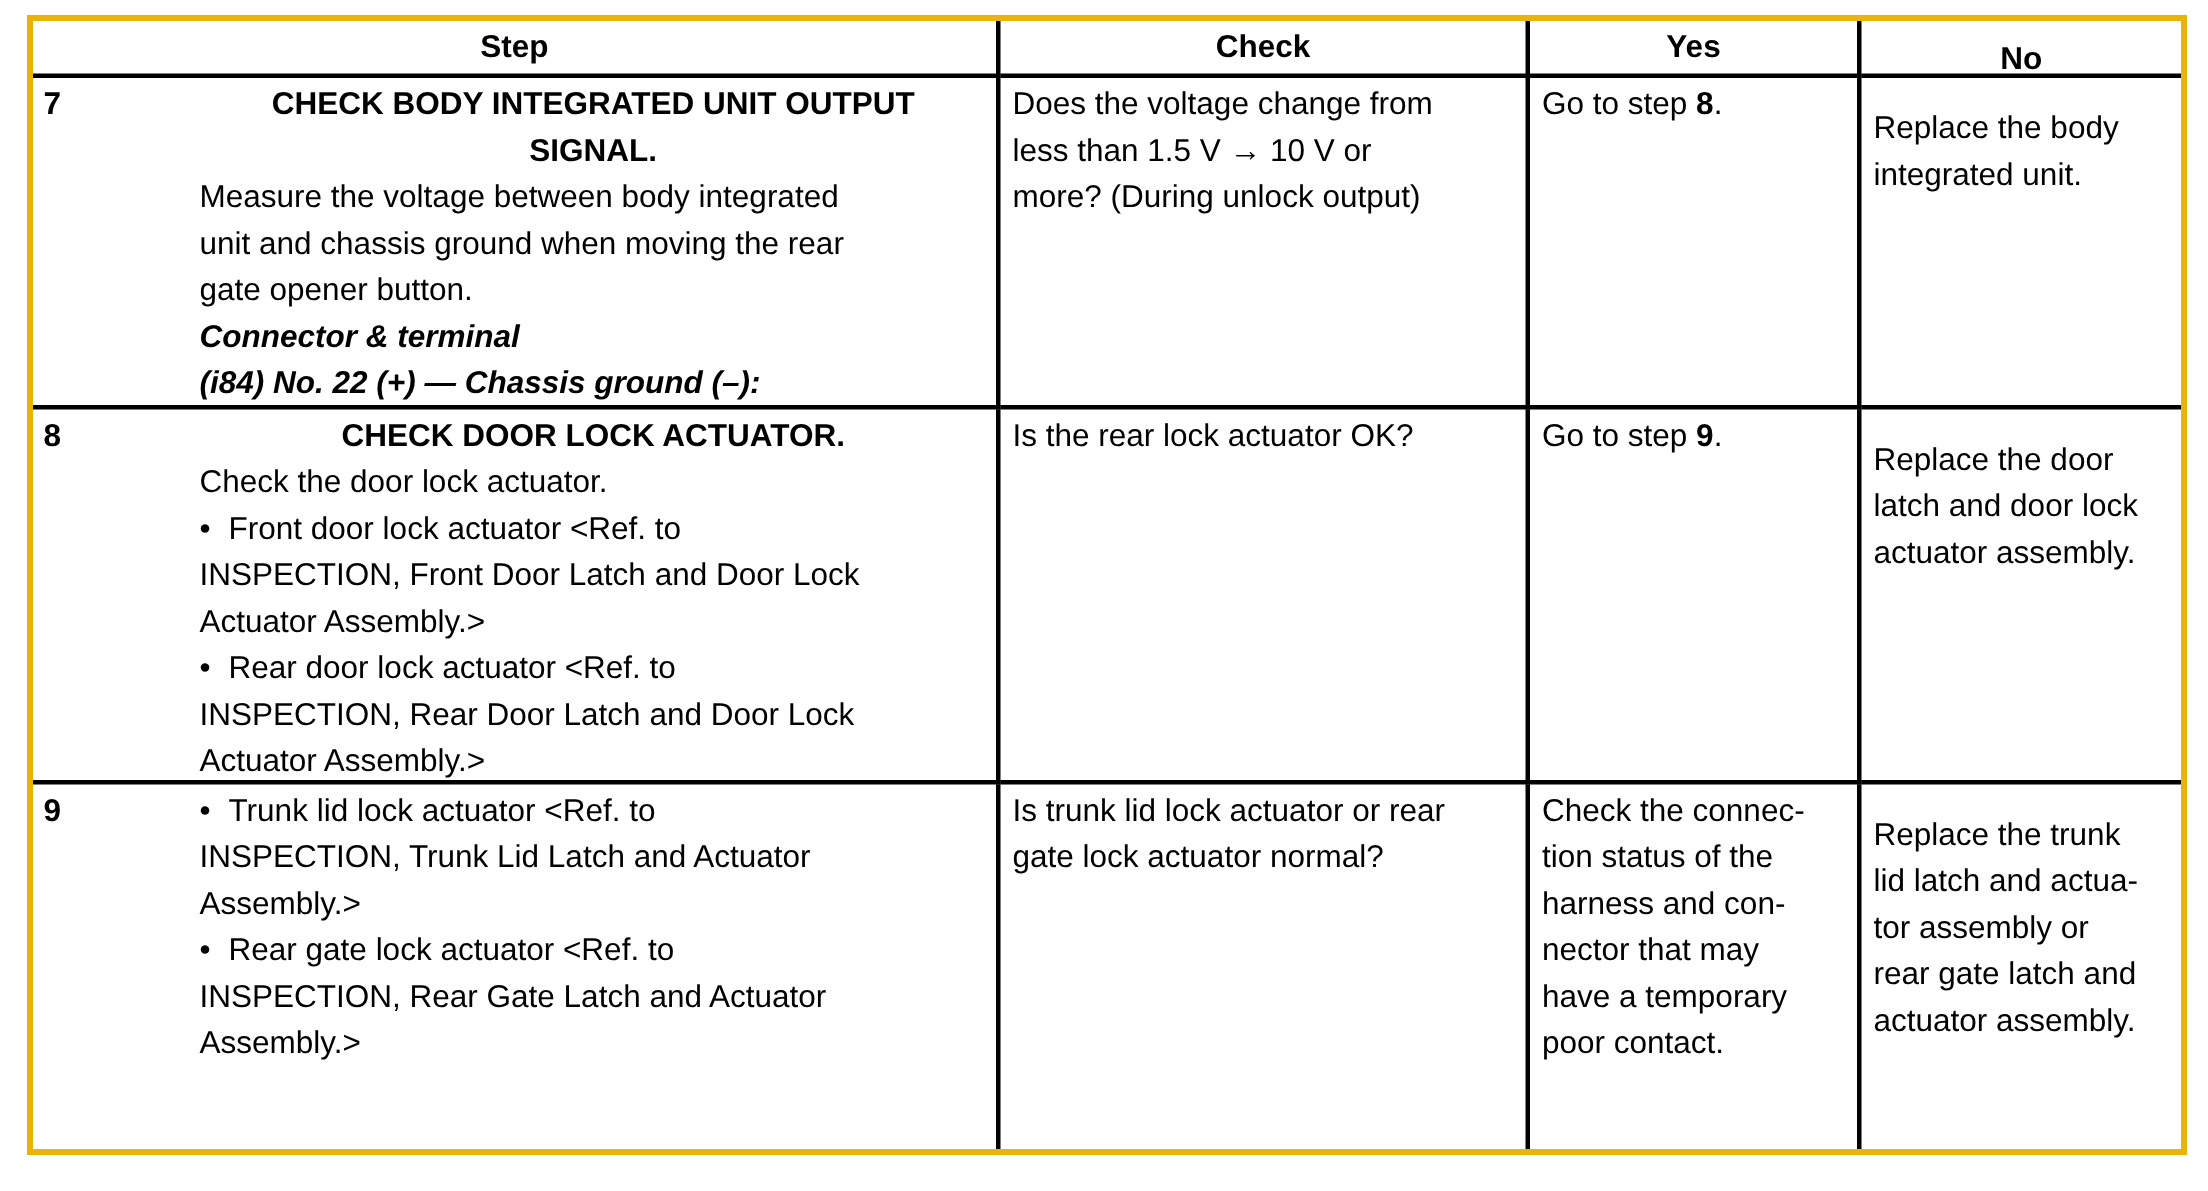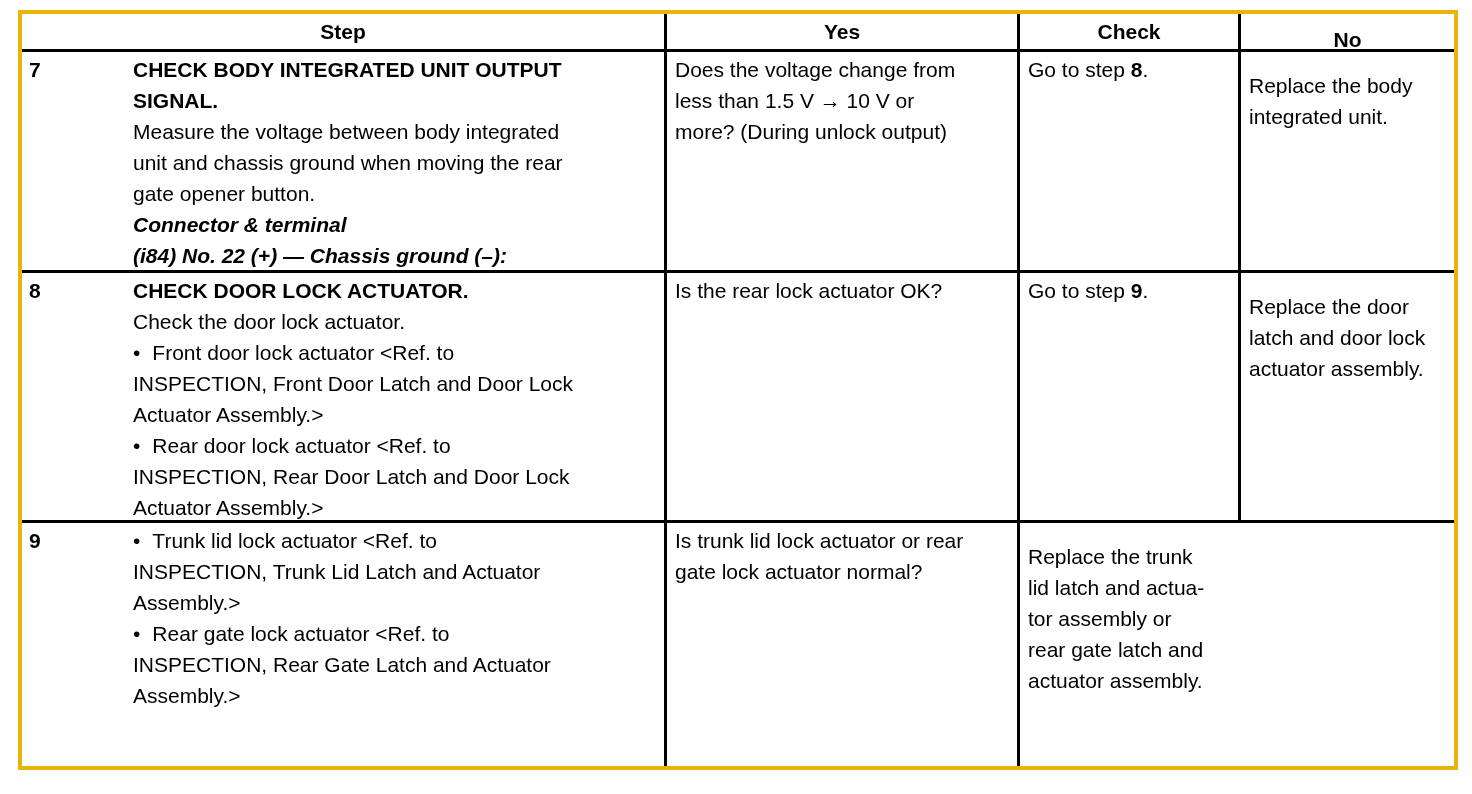--- a/index.html
+++ b/index.html
@@ -37,37 +37,37 @@
   .cell.lastrow { border-bottom: none; }
   .hdr {
     font-weight: bold;
     display: flex;
     align-items: center;
     justify-content: center;
     padding: 0;
     text-align: center;
   }
   .t { white-space: pre-line; }
-  .bold { font-weight: bold; }
+  .bold { font-weight: bold; text-align: center; }
   .bi { font-weight: bold; font-style: italic; }
   .ind1 { }
   .ind2 { }
   .step-cell { display: flex; padding-left: 7px; }
   .stepno { width: 104px; flex: none; font-weight: bold; }
   .stepbody { flex: 1; min-width: 0; }
   .bullet { margin-right: 12px; }
 </style>
 </head>
 <body>
 
 <div class="diag-table">
 
   <div class="cell hdr">Step</div>
+  <div class="cell hdr">Check</div>
   <div class="cell hdr">Yes</div>
-  <div class="cell hdr">Check</div>
   <div class="cell hdr lastcol">No</div>
 
   <div class="cell step-cell">
     <div class="stepno">7</div>
     <div class="stepbody">
         <div class="t bold">CHECK BODY INTEGRATED UNIT OUTPUT
 SIGNAL.</div>
         <div class="t">Measure the voltage between body integrated
 unit and chassis ground when moving the rear
 gate opener button.</div>
@@ -121,20 +121,28 @@
 Assembly.&gt;</span></div>
         <div class="t"><span class="bullet">•</span><span>Rear gate lock actuator &lt;Ref. to
 INSPECTION, Rear Gate Latch and Actuator
 Assembly.&gt;</span></div>
       </div>
   </div>
   <div class="cell lastrow">
       <div class="t">Is trunk lid lock actuator or rear
 gate lock actuator normal?</div>
     </div>
+  <div class="cell lastrow">
+      <div class="t">Check the connec-
+tion status of the
+harness and con-
+nector that may
+have a temporary
+poor contact.</div>
+    </div>
   <div class="cell lastcol lastrow">
       <div class="t">Replace the trunk
 lid latch and actua-
 tor assembly or
 rear gate latch and
 actuator assembly.</div>
     </div>
 
 </div>
 

